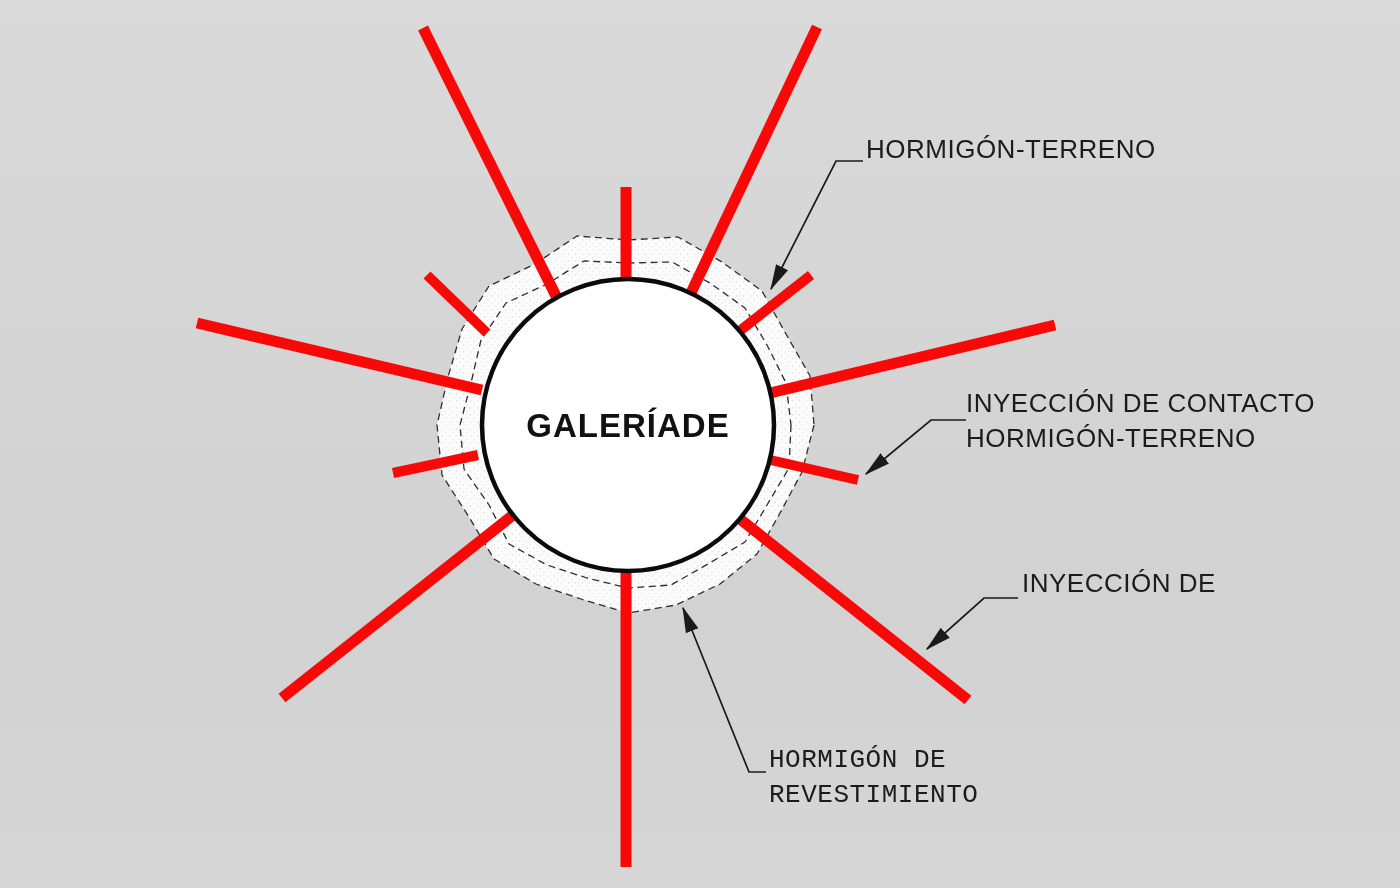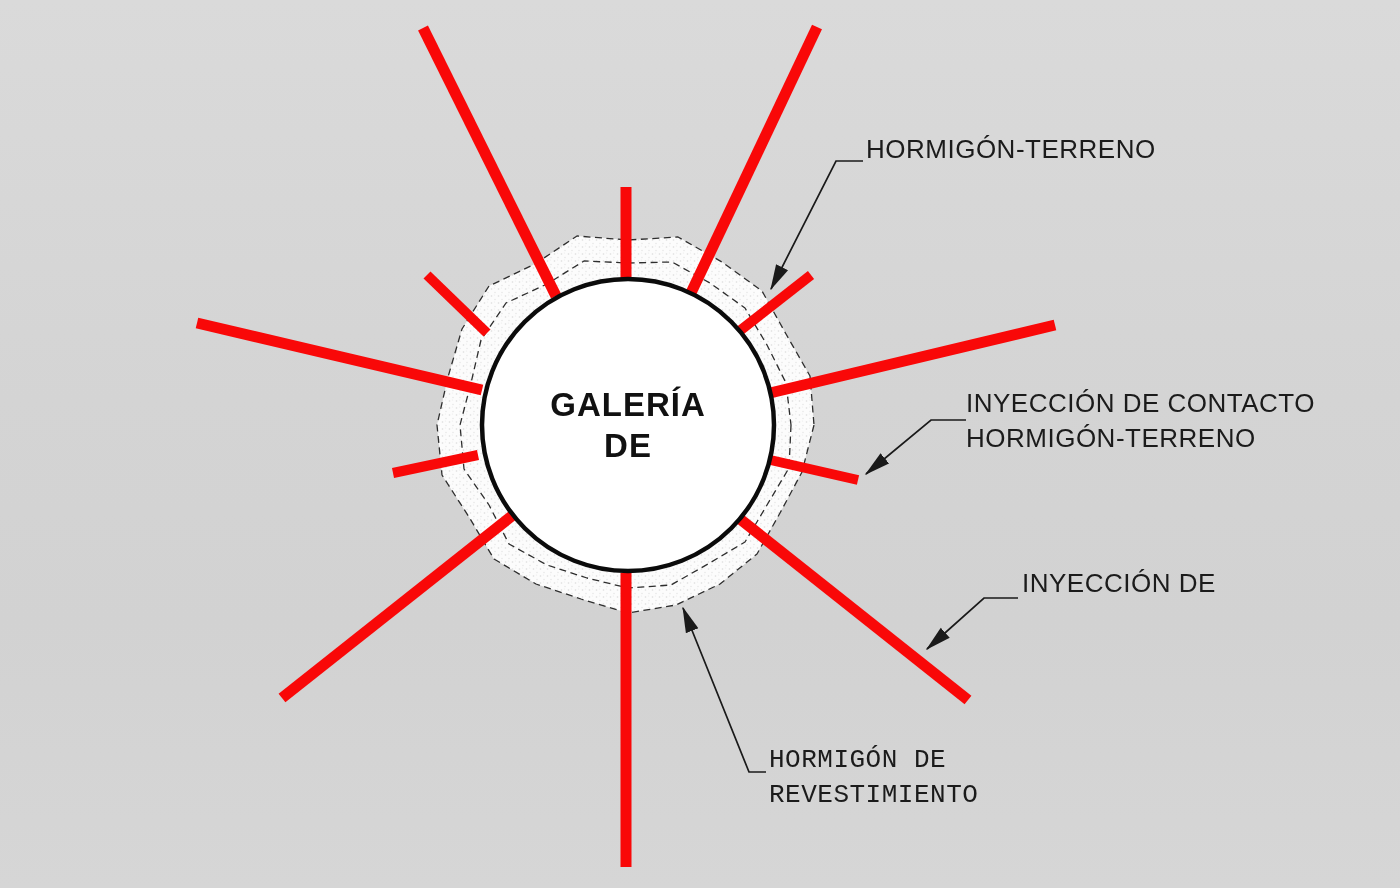--- a/index.html
+++ b/index.html
@@ -29,21 +29,21 @@
     white-space: nowrap;
   }
   .callout span { display: block; }
   .center-label {
     position: absolute;
     left: 482px;
     top: 279px;
     width: 292px;
     height: 292px;
     display: flex;
-    flex-direction: column;
+    flex-direction: row;
     align-items: center;
     justify-content: center;
     text-align: center;
     font-size: 33px;
     font-weight: bold;
     letter-spacing: 1px;
     line-height: 41px;
     color: #111;
   }
   .center-label span { display: block; }

